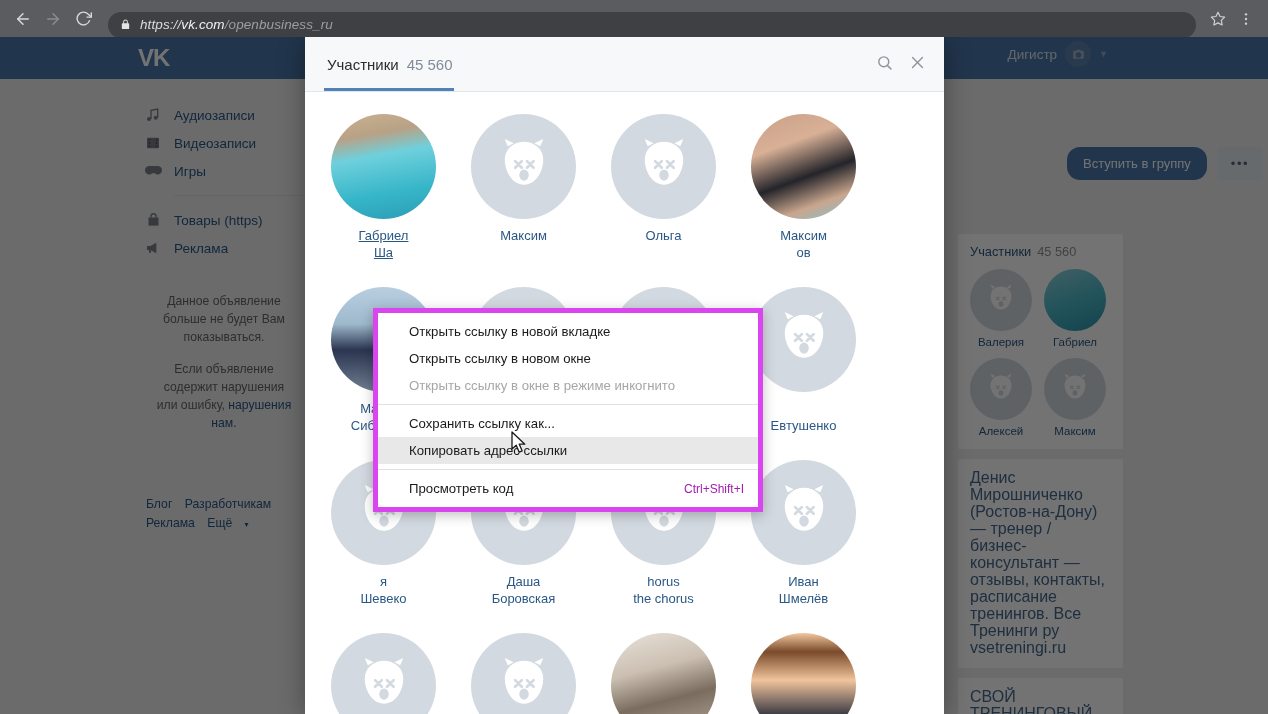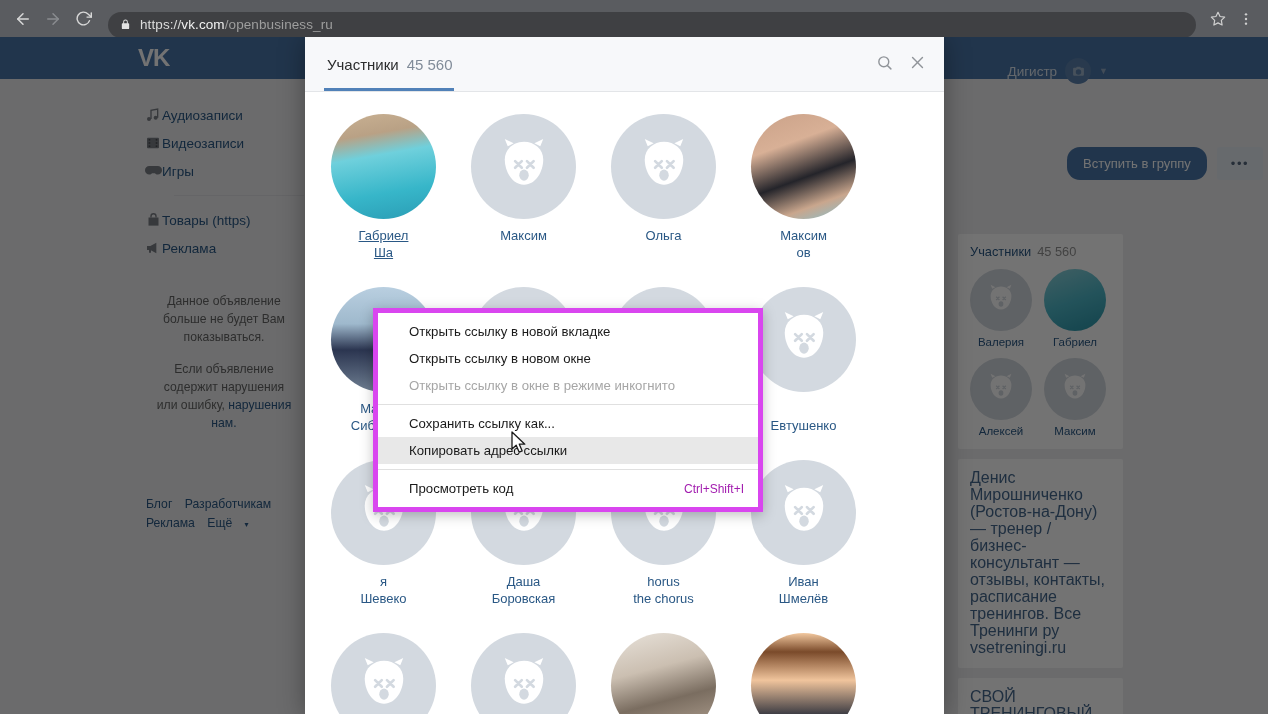--- a/index.html
+++ b/index.html
@@ -28,20 +28,21 @@
   }
   .nav-btn.disabled { color: #8a8c90; }
   .omnibox {
     flex: 1 1 auto;
     height: 26px;
     margin: 12px 8px 0 10px;
     background: #3f4043;
     border-radius: 13px;
     display: flex; align-items: center;
     padding: 0 12px;
+    font-style: italic;
   }
   .lock-icon { margin-right: 9px; display:flex; align-items:center; }
   .url-text {
     font-size: 13.5px;
     color: #9e9e9e;
     white-space: nowrap;
     letter-spacing: .1px;
   }
   .url-text b { color: #f1f1f1; font-weight: 400; }
   .url-text .scheme { color:#dcdcdc; }
@@ -74,38 +75,38 @@
     position: absolute; left: 310px; top: 7px;
     width: 230px; height: 28px;
     background: #3f6998;
     border-radius: 14px;
     display: flex; align-items: center;
     padding: 0 10px;
   }
   .vk-search .ph { color:#9db3ca; font-size: 13px; margin-left: 8px; }
   .vk-top-icon { position:absolute; top: 11px; color:#a5bcd4; }
   .vk-user {
-    position: absolute; right: 160px; top: 21px;
+    position: absolute; right: 160px; top: 4px;
     display: flex; align-items: center; gap: 8px;
   }
   .vk-user .uname { color:#dbe4ee; font-size:13.5px; }
   .vk-user .uava {
     width: 26px; height: 26px; border-radius: 50%;
     background: #5b81ad;
     display:flex;align-items:center;justify-content:center;
   }
   .vk-user .caret { color:#92a9c3; font-size: 9px; }
 
   .vk-left {
     position: absolute; left: 138px; top: 42px;
     width: 172px; height: 635px;
   }
   .nav-item {
     display: flex; align-items: center;
-    height: 28px; padding-left: 6px;
+    height: 28px; gap: 12px; padding-left: 6px;
   }
   .nav-ico { width: 18px; height: 18px; color: #7a7e85; display:flex;align-items:center;justify-content:center; }
   .nav-lbl { font-size: 13.5px; color: #2a5885; }
   .nav-sep { height: 1px; background: #dfe1e5; margin: 10px 6px 10px 36px; }
   .ad-block {
     margin-top: 30px; padding: 0 10px;
     text-align: center;
     font-size: 12.2px; line-height: 18px;
     color: #656565;
   }

